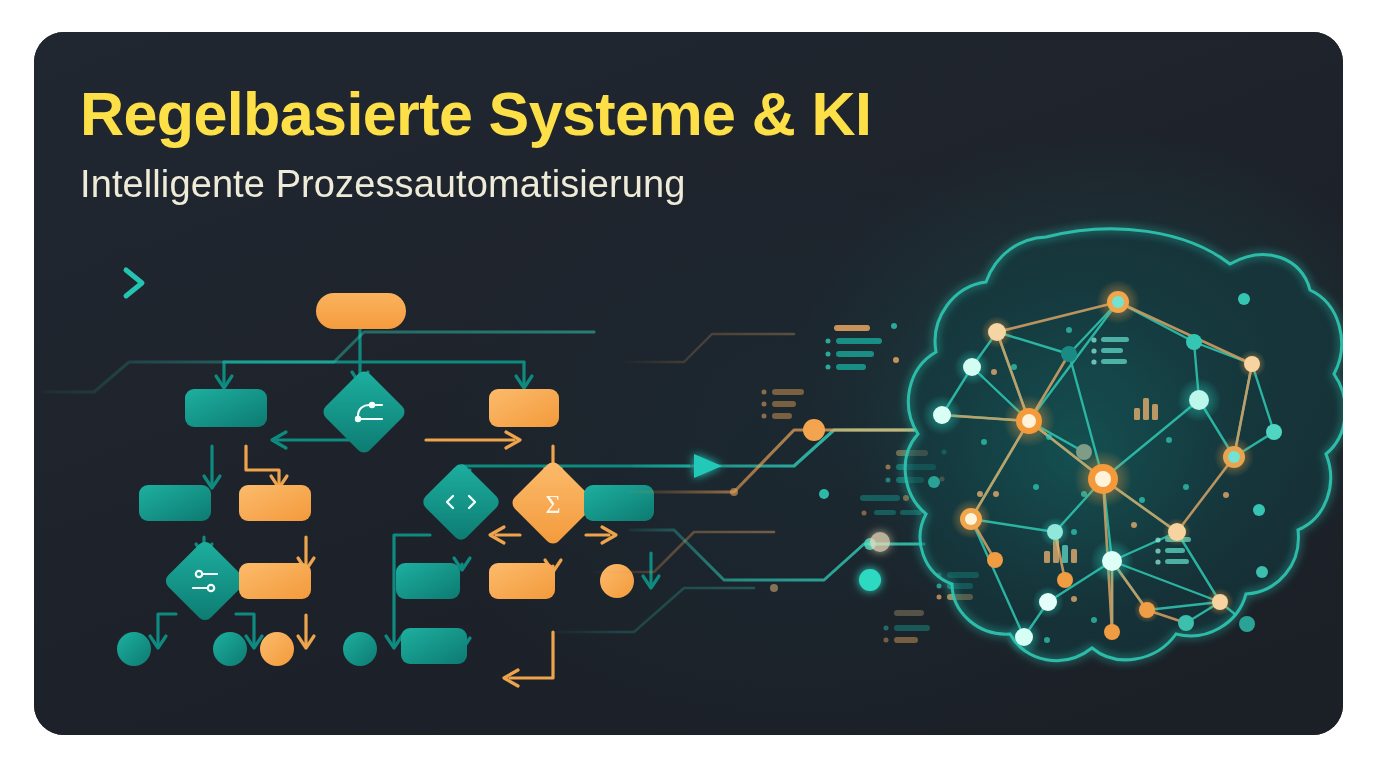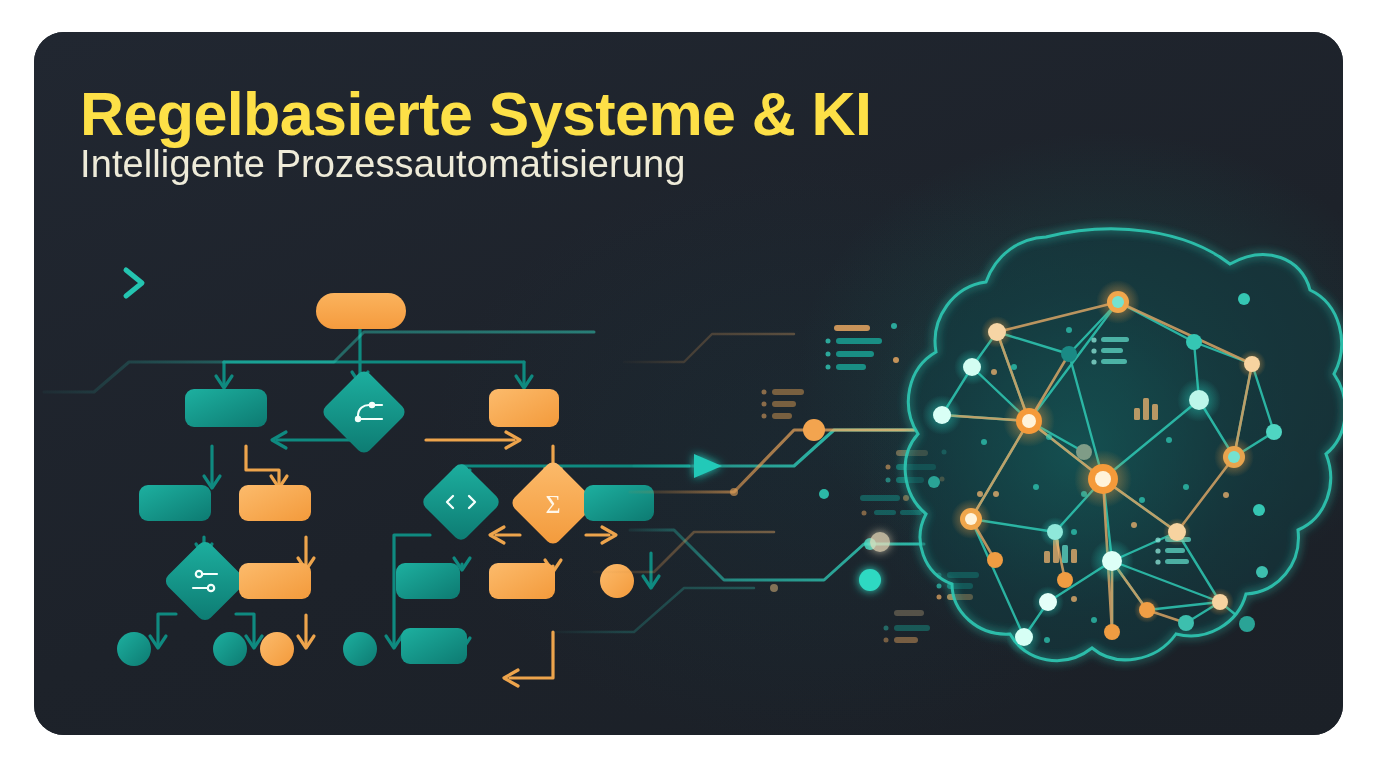--- a/index.html
+++ b/index.html
@@ -26,20 +26,21 @@
       linear-gradient(160deg,#212731 0%, #1d222a 55%, #1b2027 100%);
     pointer-events:none;
   }
 
   .headline-wrap { position:absolute; left:46px; top:52px; }
   .headline {
     font-size:61px; font-weight:700; letter-spacing:-0.6px;
     color:#fde047; line-height:1.0; white-space:nowrap;
   }
   .subhead {
+    margin-top:20px;
     font-size:38px; font-weight:400; letter-spacing:0.1px;
     color:#eeebd9; line-height:1.0; white-space:nowrap;
   }
 
   .layer { position:absolute; inset:0; }
   svg.layer { display:block; }
 </style>
 </head>
 <body>
 

